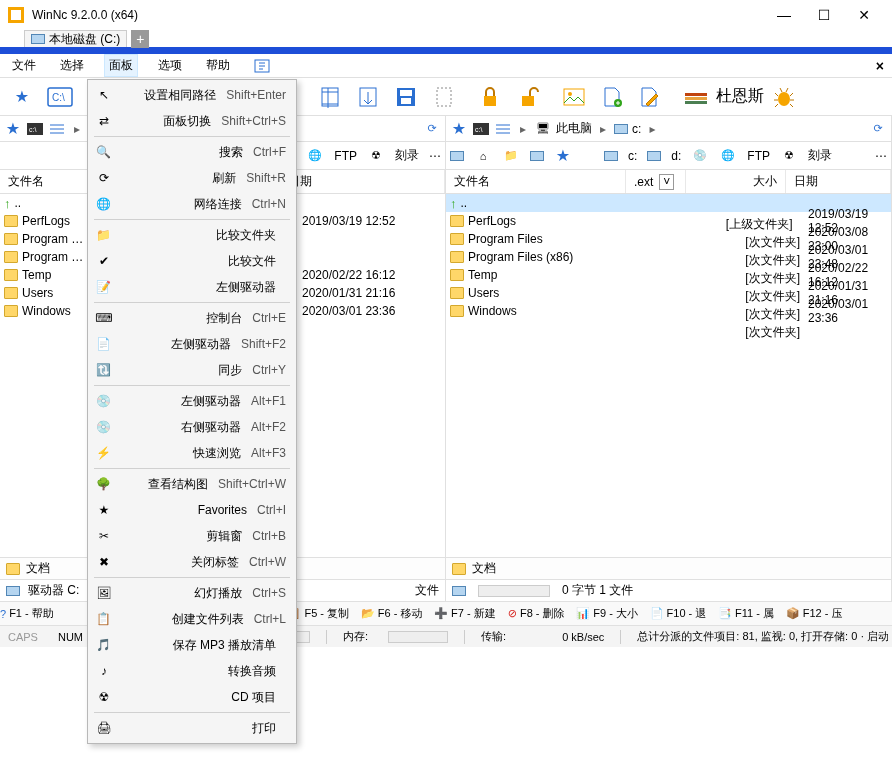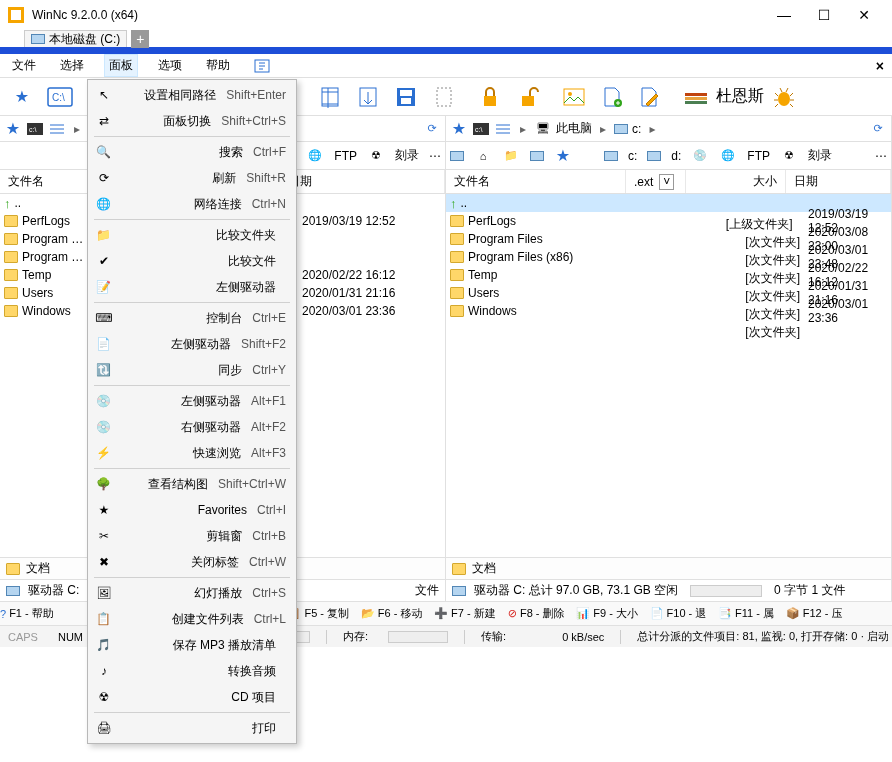--- a/index.html
+++ b/index.html
@@ -387,21 +387,20 @@
           <span class="size">[次文件夹]</span>
           <span class="date">2020/03/01 23:36</span>
         </div>
     </div>
     <div class="panel-bottom-tab">
         <span class="folder-icon"></span>
         <span>文档</span>
       </div>
     <div class="status-line">
       <span class="disk-icon"></span>
-      <span>驱动器 C: 总计 97.0 GB, 73.1 GB 空闲</span>
       <span class="progress"><span class="fill"></span></span>
       <span>0 字节 1 文件</span>
     </div>
   </div>
 </div>
 
 <div class="fn-keys">
   <span class="fk">
       <span class="blue">?</span>
       <span>F1 - 帮助</span>

